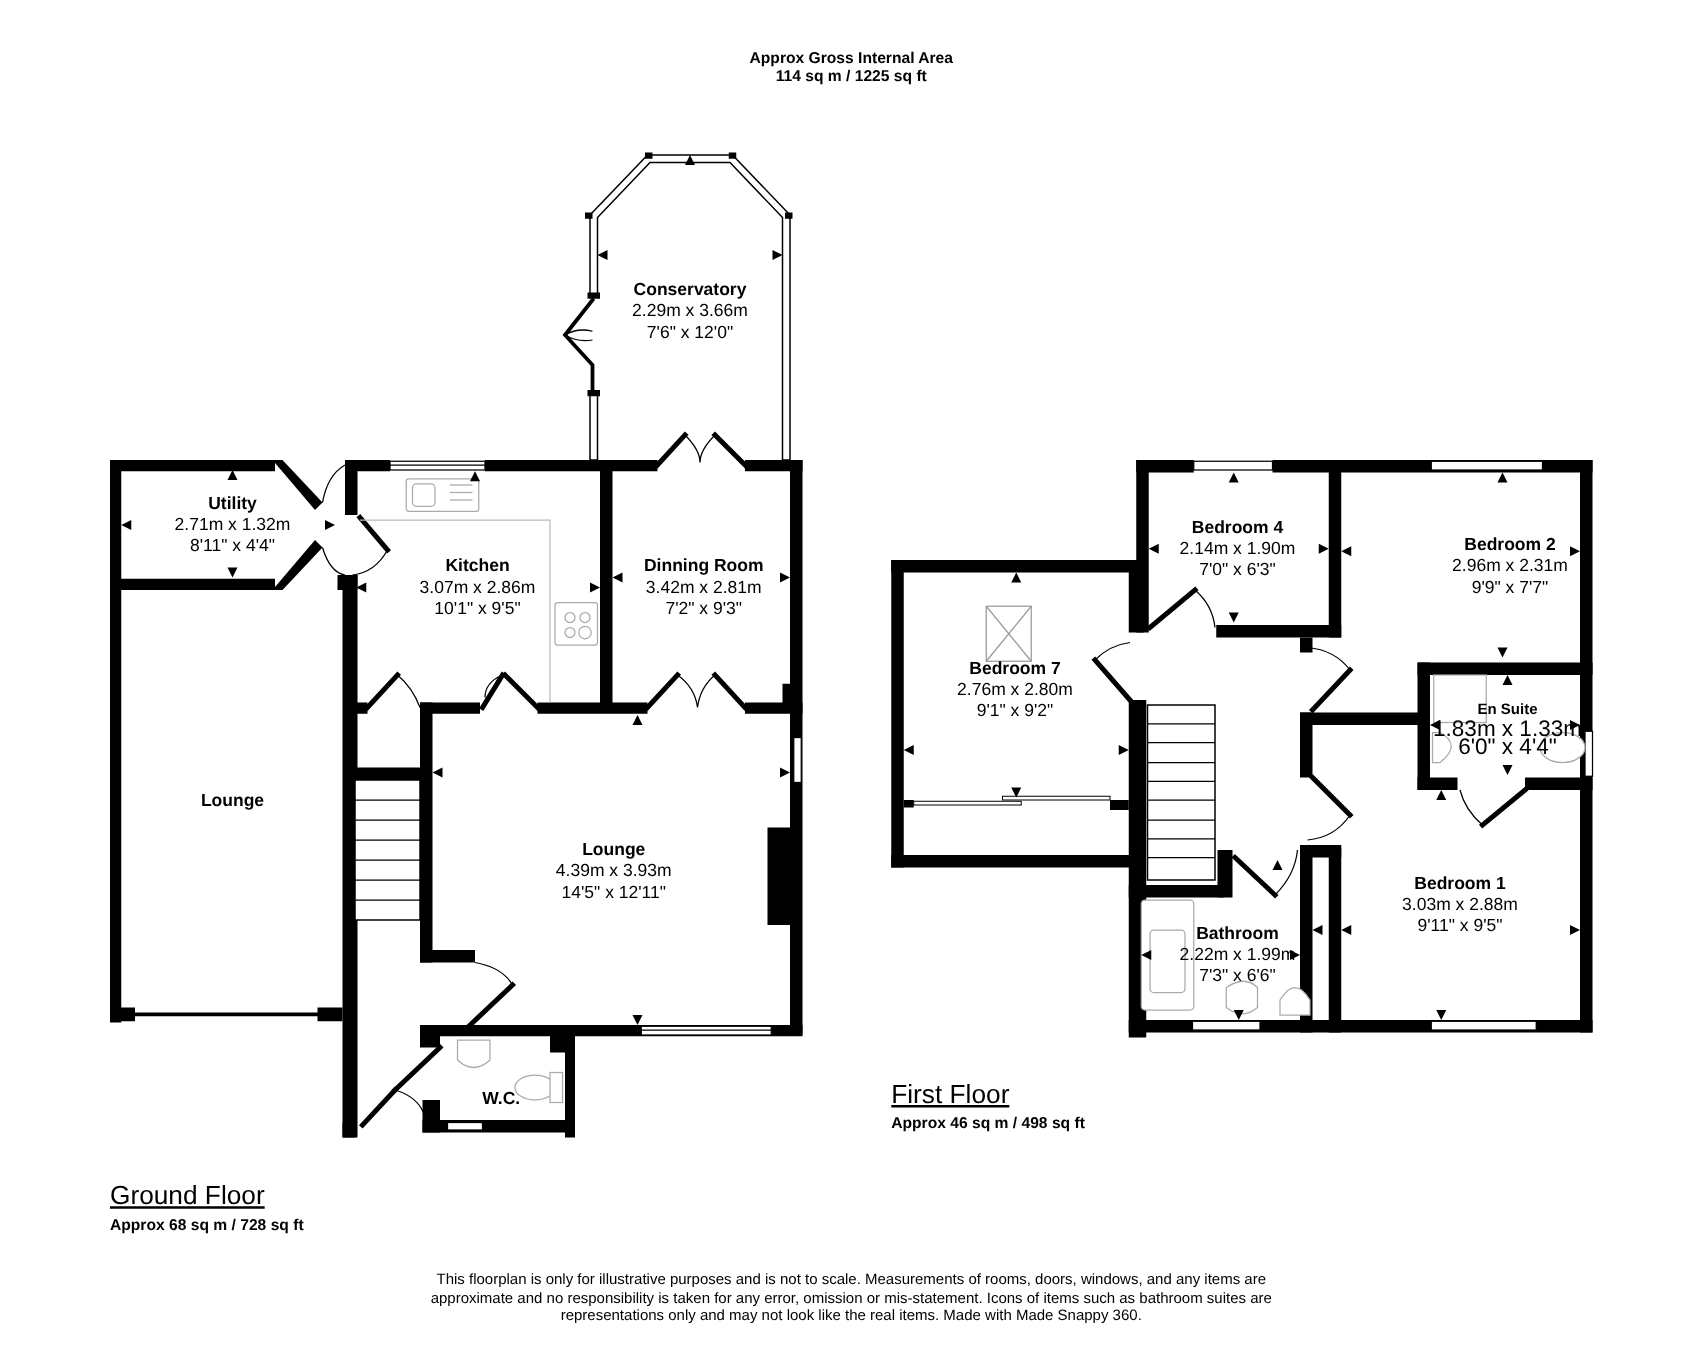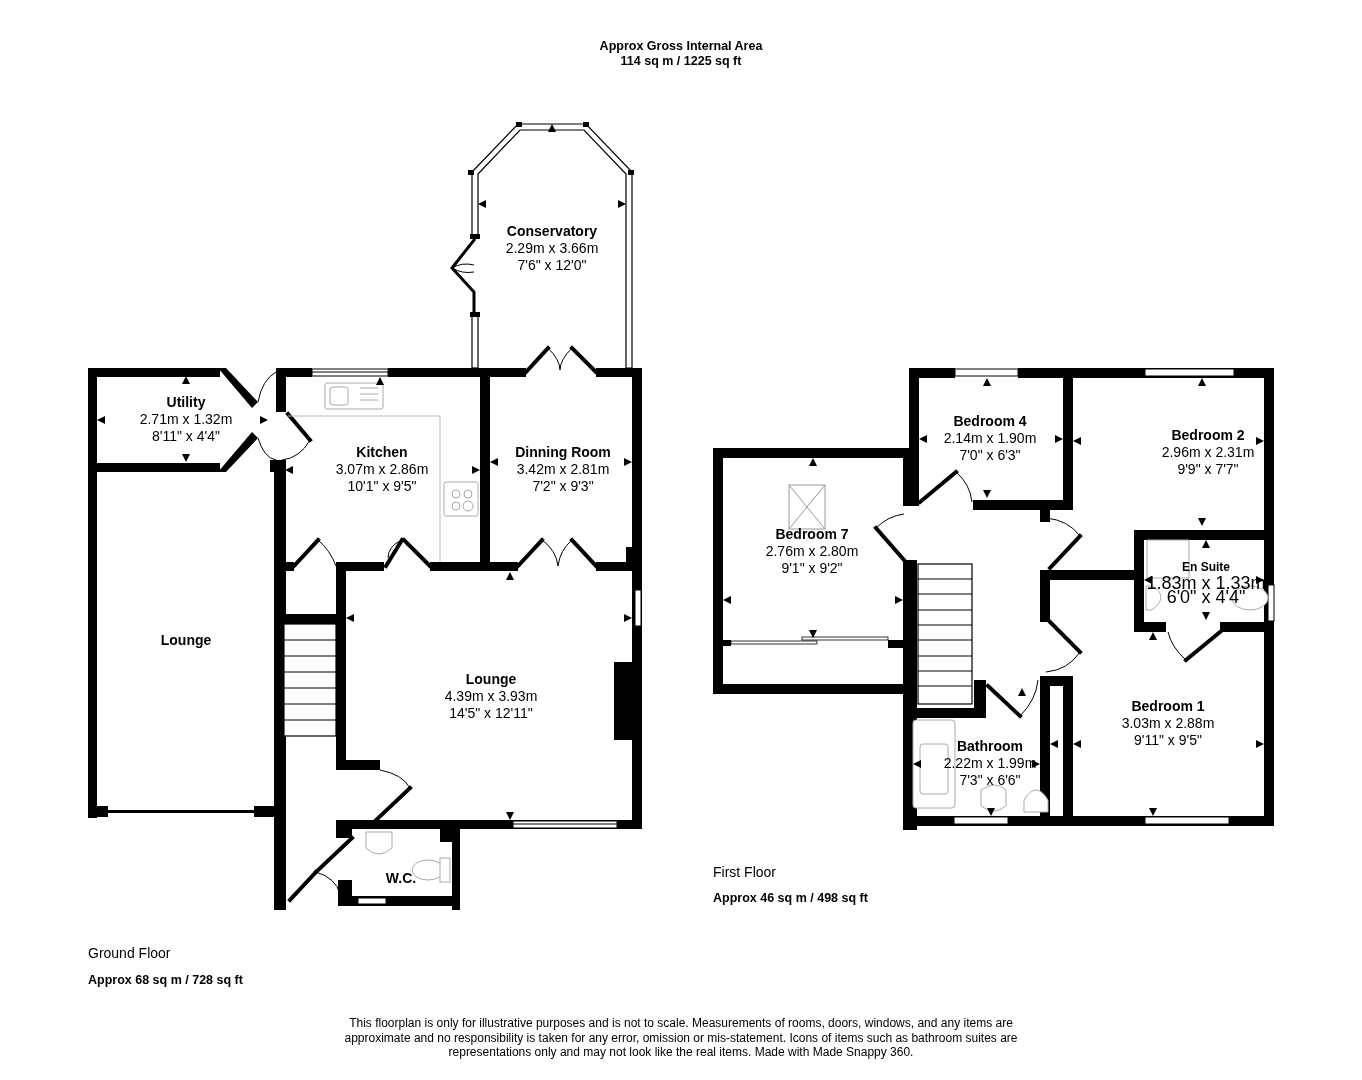--- a/index.html
+++ b/index.html
@@ -12,21 +12,21 @@
   .door-arc { stroke: #000; stroke-width: 1; fill: none; }
   .stair { stroke: #000; stroke-width: 1.2; fill: #fff; }
   .fixture { stroke: #aaa; stroke-width: 1; fill: #fff; }
   .arrow { fill: #000; }
   .rlabel { position: absolute; text-align: center; transform: translateX(-50%); white-space: nowrap; line-height: 17px; }
   .rname { font-weight: bold; font-size: 14px; display: block; }
   .rdim { font-size: 14px; display: block; }
   .small .rname { font-size: 12px; }
   .small .rdim { font-size: 18px; line-height: 14px; }
   .header { position: absolute; left: 681px; top: 39px; transform: translateX(-50%); text-align: center; font-weight: bold; font-size: 12.5px; line-height: 15px; }
-  .floor-title { position: absolute; font-size: 14px; }
+  .floor-title { position: absolute; font-size: 21px; text-decoration: underline; }
   .floor-area { position: absolute; font-size: 12.5px; font-weight: bold; }
   .disclaimer { position: absolute; left: 681px; top: 1016px; transform: translateX(-50%); width: 720px; text-align: center; font-size: 12px; line-height: 14.5px; }
 </style>
 </head>
 <body>
 
 <div class="header">
   <div>Approx Gross Internal Area</div>
   <div>114 sq m / 1225 sq ft</div>
 </div>

